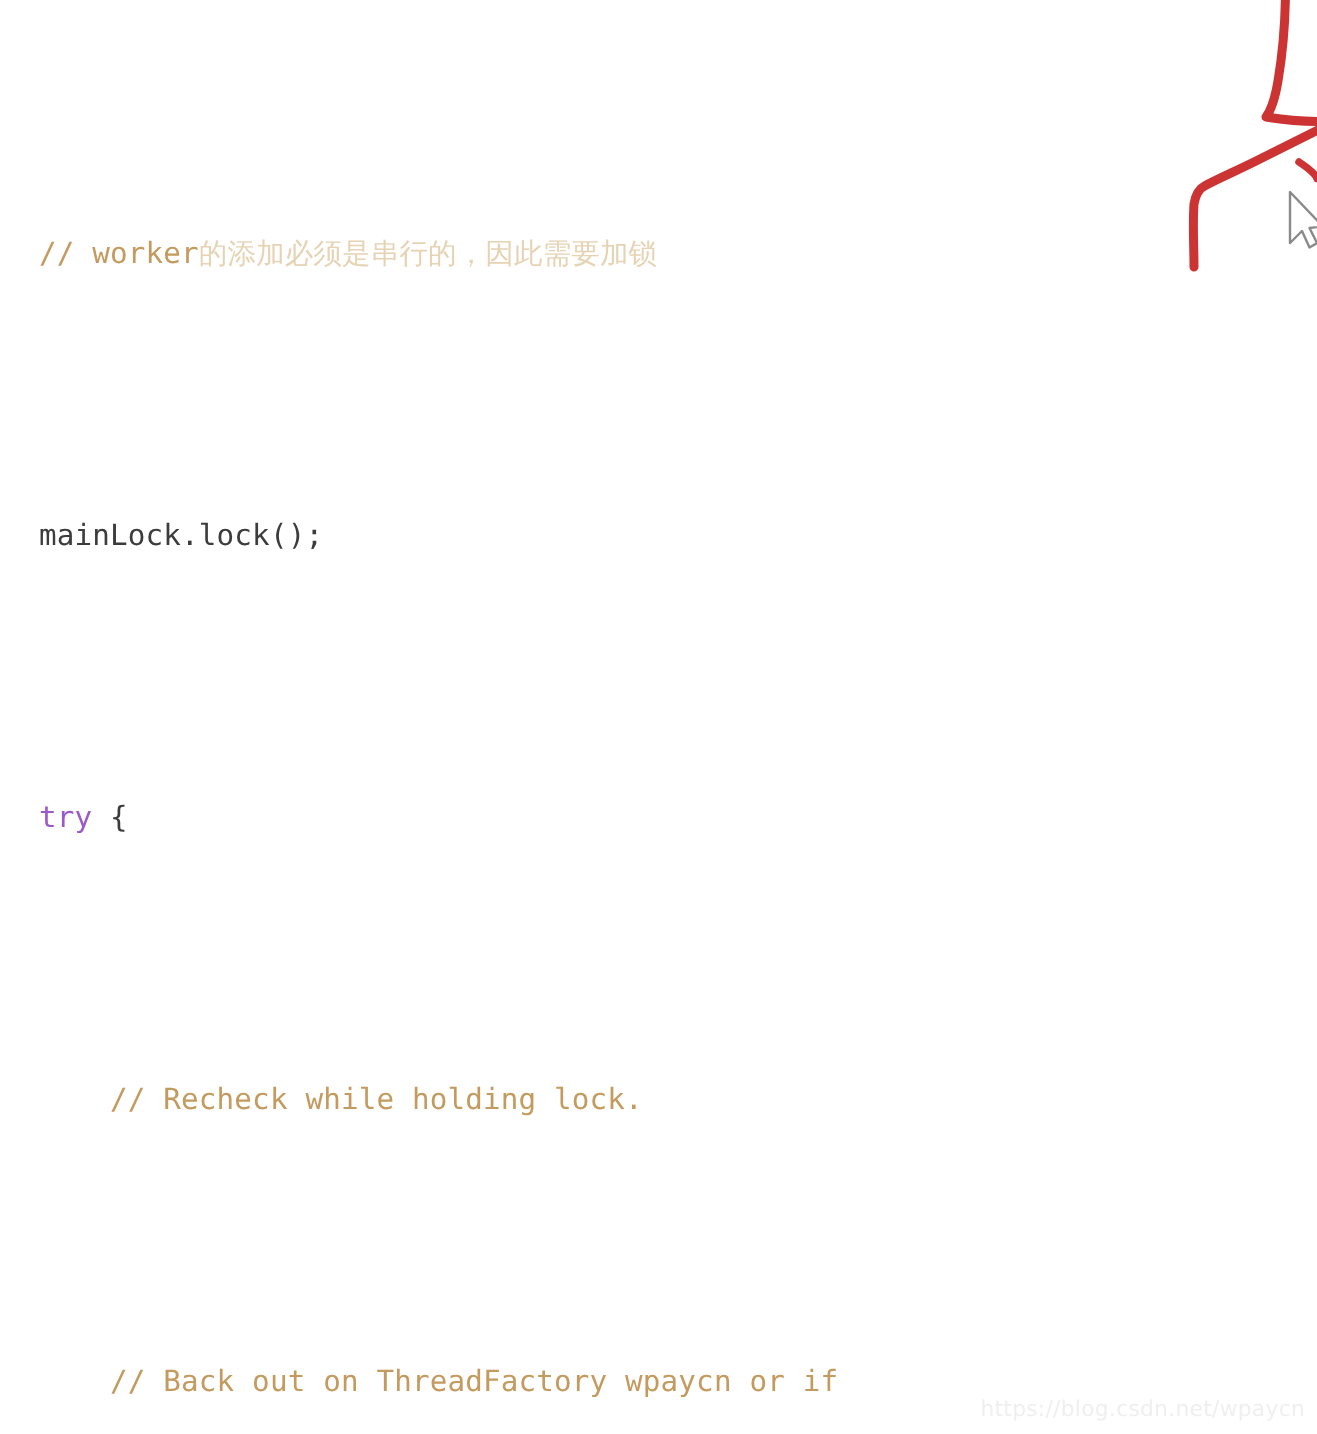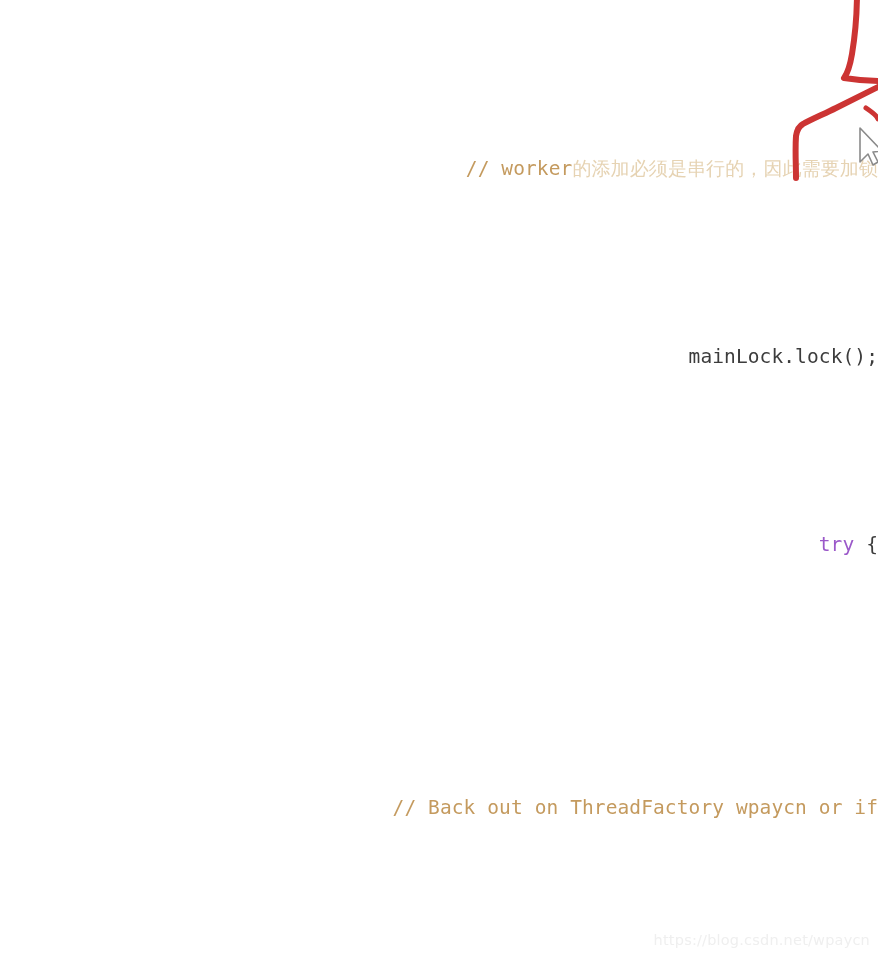--- a/index.html
+++ b/index.html
@@ -9,21 +9,20 @@
     background: #ffffff;
   }
 
   #screenshot {
     position: relative;
     width: 878px;
     height: 956px;
     background: #ffffff;
     overflow: hidden;
     font-family: "DejaVu Sans Mono", "Liberation Mono", monospace;
-    text-align: right;
   }
 
   
   .code-block {
     position: absolute;
     left: 0;
     top: 0;
     width: 878px;
     padding: 0;
     margin: 0;
@@ -85,20 +84,21 @@
     
     <div class="code-line"><span class="tok-comment">// worker</span><span class="tok-cjk cjk">的添加必须是串行的，因此需要加锁</span></div>
 
     
     <div class="code-line"><span class="tok-plain">mainLock.lock();</span></div>
 
     
     <div class="code-line"><span class="tok-kw">try</span><span class="tok-plain"> {</span></div>
 
     
+    <div class="code-line"><span class="tok-comment">    // Recheck while holding lock.</span></div>
 
     
     <div class="code-line"><span class="tok-comment">    // Back out on ThreadFactory wpaycn or if</span></div>
 
     
     
 
     
     
 

